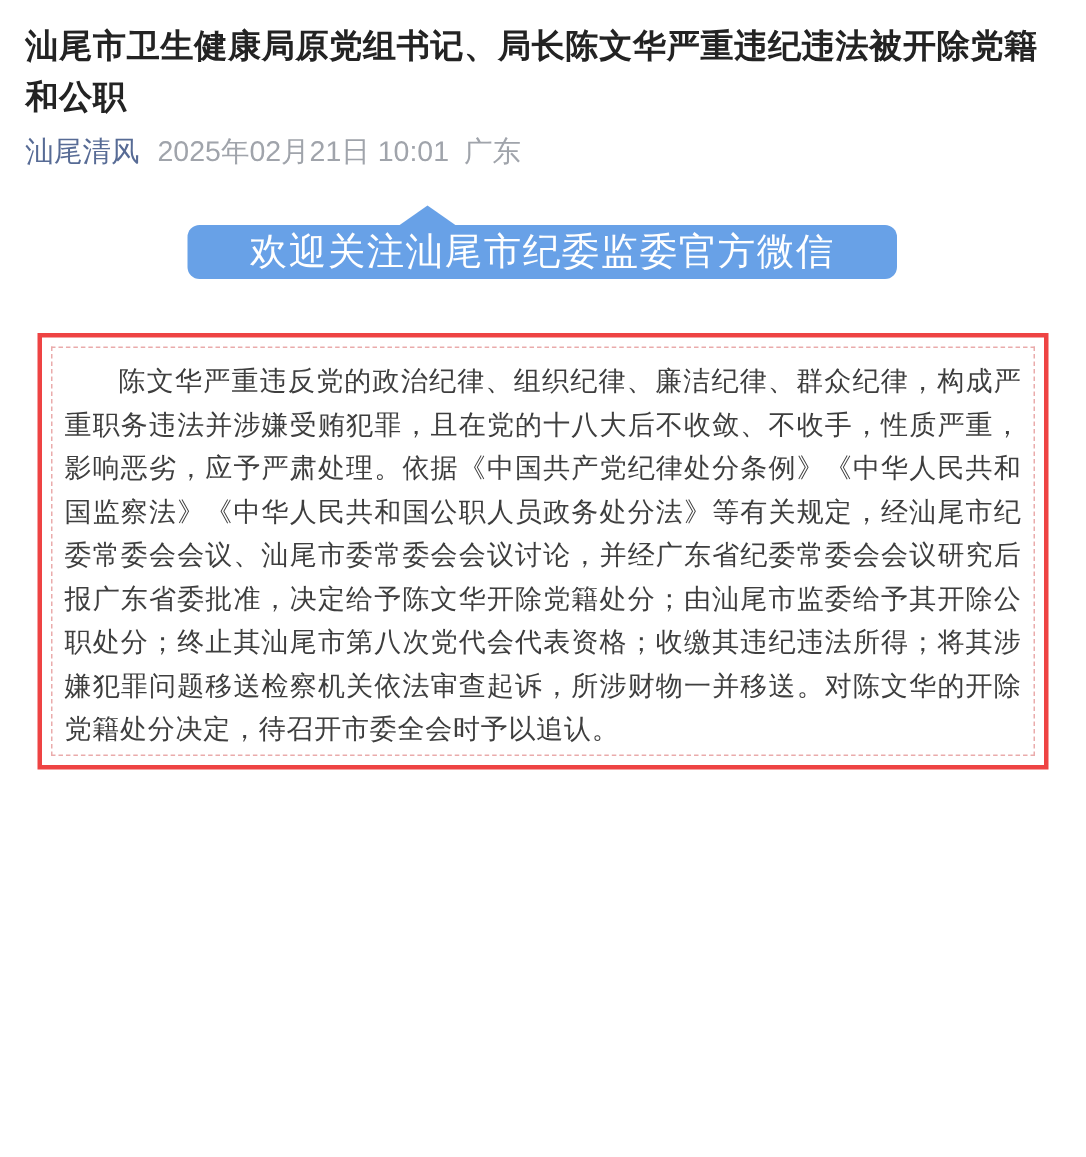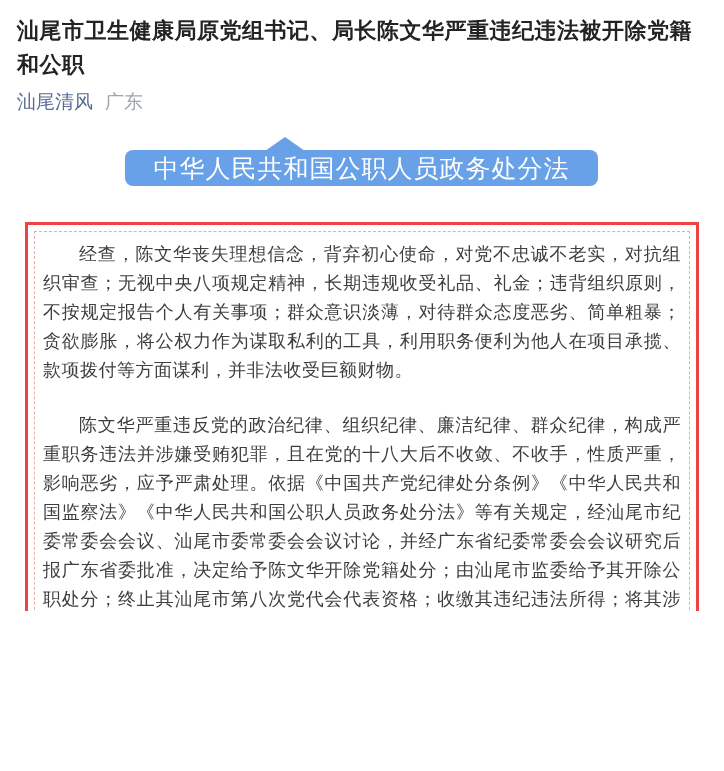--- a/index.html
+++ b/index.html
@@ -91,28 +91,28 @@
 </style>
 </head>
 <body>
 
 <div class="page">
 
   <h1 class="article-title">汕尾市卫生健康局原党组书记、局长陈文华严重违纪违法被开除党籍和公职</h1>
 
   <div class="byline">
     <a class="author-link">汕尾清风</a>
+    <span class="meta-text">2025年02月21日 10:01</span>
     <span class="meta-text">广东</span>
   </div>
 
   <div class="banner-area">
     <div class="banner-arrow"></div>
-    <div class="banner-pill">中华人民共和国公职人员政务处分法</div>
+    <div class="banner-pill">欢迎关注汕尾市纪委监委官方微信</div>
   </div>
 
   <div class="red-box">
     <div class="red-box-inner">
-      <p>经查，陈文华丧失理想信念，背弃初心使命，对党不忠诚不老实，对抗组织审查；无视中央八项规定精神，长期违规收受礼品、礼金；违背组织原则，不按规定报告个人有关事项；群众意识淡薄，对待群众态度恶劣、简单粗暴；贪欲膨胀，将公权力作为谋取私利的工具，利用职务便利为他人在项目承揽、款项拨付等方面谋利，并非法收受巨额财物。</p>
       <p>陈文华严重违反党的政治纪律、组织纪律、廉洁纪律、群众纪律，构成严重职务违法并涉嫌受贿犯罪，且在党的十八大后不收敛、不收手，性质严重，影响恶劣，应予严肃处理。依据《中国共产党纪律处分条例》《中华人民共和国监察法》《中华人民共和国公职人员政务处分法》等有关规定，经汕尾市纪委常委会会议、汕尾市委常委会会议讨论，并经广东省纪委常委会会议研究后报广东省委批准，决定给予陈文华开除党籍处分；由汕尾市监委给予其开除公职处分；终止其汕尾市第八次党代会代表资格；收缴其违纪违法所得；将其涉嫌犯罪问题移送检察机关依法审查起诉，所涉财物一并移送。对陈文华的开除党籍处分决定，待召开市委全会时予以追认。</p>
     </div>
   </div>
 
 </div>
 
 </body></html>

